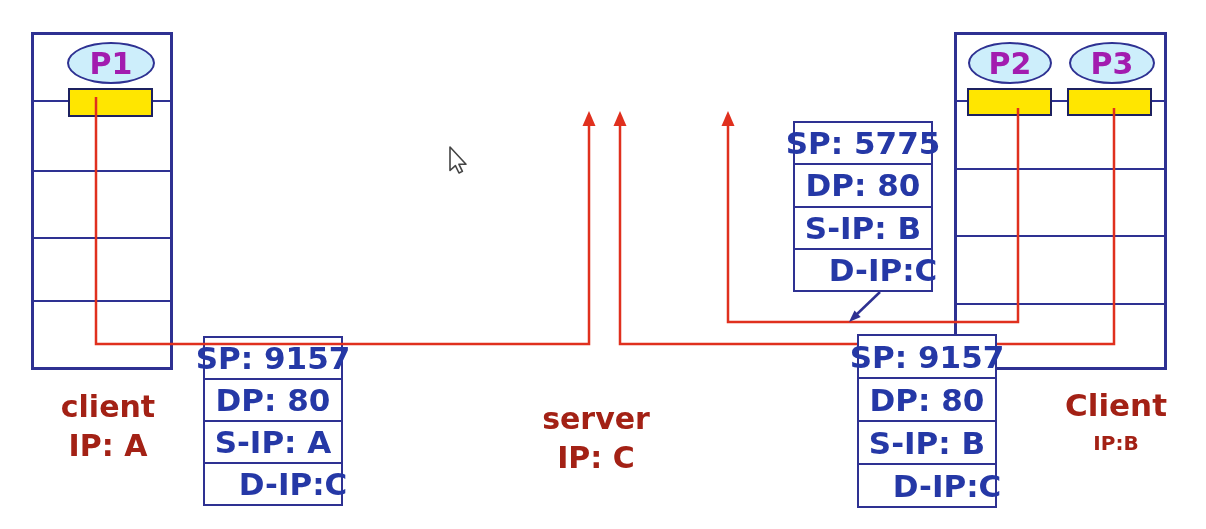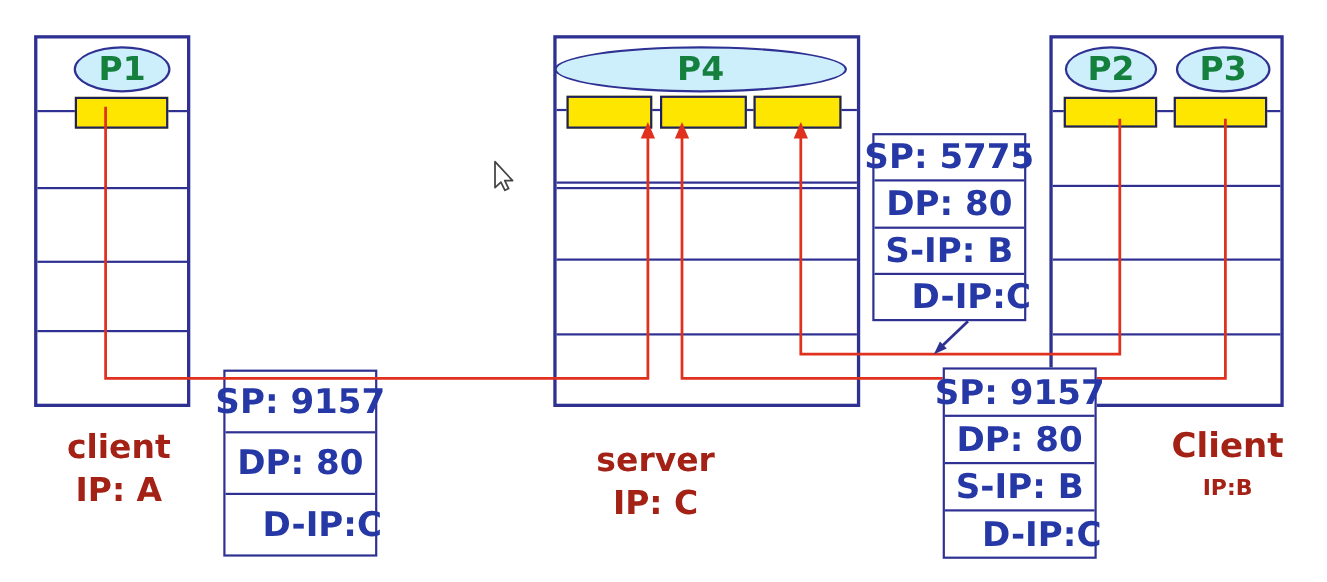--- a/index.html
+++ b/index.html
@@ -5,21 +5,21 @@
   html,body { margin:0; padding:0; background:#ffffff; }
   .canvas {
     position:relative; width:1206px; height:529px; background:#ffffff;
     font-family:"DejaVu Sans", sans-serif; overflow:hidden;
   }
   .host { position:absolute; border:3px solid #2e3192; background:#ffffff; box-sizing:border-box; z-index:0; }
   .hline { position:absolute; left:0; right:0; height:2px; background:#2e3192; }
   .proc {
     position:absolute; border:2px solid #2e3192; border-radius:50%;
     background:#cdeefb; display:flex; align-items:center; justify-content:center;
-    color:#15803d; font-weight:bold; font-size:30px; box-sizing:border-box;
+    color:#a21caf; font-weight:bold; font-size:30px; box-sizing:border-box;
   }
   .socket { position:absolute; background:#ffe600; border:2px solid #1d2160; box-sizing:border-box; }
   .packet {
     position:absolute; border:2px solid #2e3192; background:#ffffff;
     display:flex; flex-direction:column; box-sizing:border-box; z-index:2;
   }
   .packet .prow {
     flex:1; border-bottom:2px solid #2e3192; display:flex; align-items:center;
     justify-content:center; color:#2538a6; font-weight:bold; font-size:31px; white-space:nowrap;
   }
@@ -42,33 +42,20 @@
     <div class="hline" style="top:65px"></div>
     <div class="hline" style="top:135px"></div>
     <div class="hline" style="top:202px"></div>
     <div class="hline" style="top:265px"></div>
     <div class="socket" style="left:34px; top:53px; width:85px; height:29px;"></div>
     <div class="proc" style="left:33px; top:7px; width:88px; height:42px;">
       <span>P1</span>
     </div>
   </div>
 
-  <div class="host" style="left:503px; top:32px; width:279px; height:338px;">
-    <div class="hline" style="top:64px"></div>
-    <div class="hline" style="top:130px"></div>
-    <div class="hline" style="top:135px"></div>
-    <div class="hline" style="top:200px"></div>
-    <div class="hline" style="top:268px"></div>
-    <div class="socket" style="left:9px;   top:52px; width:78px; height:30px;"></div>
-    <div class="socket" style="left:94px;  top:52px; width:79px; height:30px;"></div>
-    <div class="socket" style="left:179px; top:52px; width:80px; height:30px;"></div>
-    <div class="proc" style="left:-2px; top:7px; width:266px; height:42px;">
-      <span>P4</span>
-    </div>
-  </div>
 
   <div class="host" style="left:954px; top:32px; width:213px; height:338px;">
     <div class="hline" style="top:65px"></div>
     <div class="hline" style="top:133px"></div>
     <div class="hline" style="top:200px"></div>
     <div class="hline" style="top:268px"></div>
     <div class="socket" style="left:10px;  top:53px; width:85px; height:28px;"></div>
     <div class="socket" style="left:110px; top:53px; width:85px; height:28px;"></div>
     <div class="proc" style="left:11px; top:7px; width:84px; height:42px;">
       <span>P2</span>
@@ -83,20 +70,21 @@
     <polyline points="620,124 620,344 1114,344 1114,108" fill="none" stroke="#e0301e" stroke-width="2.5"></polyline>
     <polygon points="620,111 613.5,126 626.5,126" fill="#e0301e"></polygon>
 
     <polyline points="728,124 728,322 1018,322 1018,108" fill="none" stroke="#e0301e" stroke-width="2.5"></polyline>
     <polygon points="728,111 721.5,126 734.5,126" fill="#e0301e"></polygon>
   </svg>
 
   <div class="packet" style="left:203px; top:336px; width:140px; height:170px;">
     <div class="prow">SP: 9157</div>
     <div class="prow">DP: 80</div>
+    <div class="prow">S-IP: A</div>
     <div class="prow">D-IP:C</div>
   </div>
 
   <div class="packet" style="left:793px; top:121px; width:140px; height:171px;">
     <div class="prow">SP: 5775</div>
     <div class="prow">DP: 80</div>
     <div class="prow">S-IP: B</div>
     <div class="prow">D-IP:C</div>
   </div>
 

